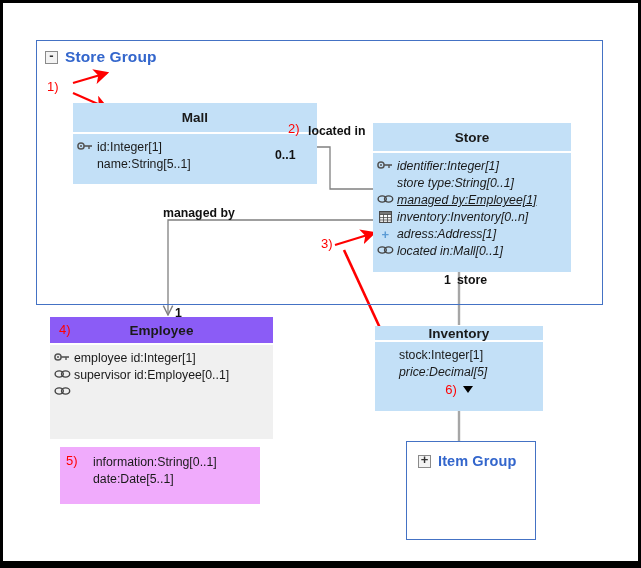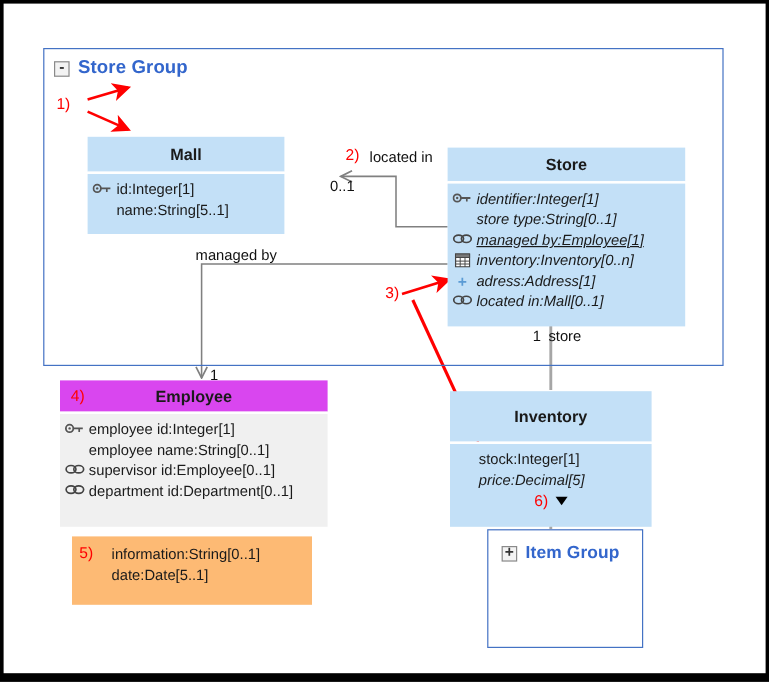--- a/index.html
+++ b/index.html
@@ -49,63 +49,63 @@
     width:24px;min-width:24px;display:flex;align-items:center;justify-content:center;
     padding-top:2px;
   }
   .attr .txt{white-space:nowrap;}
   .attr .txt.underline{text-decoration:underline;}
   .attr .txt.italic{font-style:italic;}
 
   .blue .uml-head{background:#c3e0f7;}
   .blue .uml-body{background:#c3e0f7;}
   .blue .sep{height:2px;background:#ffffff;}
-  .gray .uml-head{background:#d946ef;}
+  .gray .uml-head{background:#8b5cf6;}
   .gray .uml-body{background:#f0f0f0;}
   .gray .sep{height:2px;background:#ffffff;}
 
-  #mall{left:70px;top:111px;width:164px;}
+  #mall{left:70px;top:100px;width:244px;}
   #mall .uml-head{height:29px;}
   #mall .uml-body{height:41px;}
 
   #store{left:370px;top:120px;width:198px;}
   #store .uml-head{height:28px;}
   #store .uml-body{height:110px;font-style:italic;}
 
   #employee{left:47px;top:314px;width:223px;}
   #employee .uml-head{height:26px;}
   #employee .uml-body{height:85px;}
 
   #inventory{left:372px;top:323px;width:168px;}
-  #inventory .uml-head{height:42px;}
+  #inventory .uml-head{height:14px;}
   #inventory .uml-body{height:60px;}
 
   
   #note5{
-    left:57px;top:444px;width:200px;height:57px;background:#fdba74;
+    left:57px;top:444px;width:200px;height:57px;background:#f0abfc;
     padding:7px 0 0 0;box-sizing:border-box;
   }
   #note5 .noteline{
     font-size:12.3px;line-height:17px;color:#1a1a1a;padding-left:33px;white-space:nowrap;
     font-family:"Liberation Sans",sans-serif;
   }
 
   
   #item-group{
     left:403px;top:438px;width:130px;height:99px;
     border:1.5px solid #4472c4;background:#fff;box-sizing:border-box;
   }
   #item-group-header{
     position:absolute;left:11px;top:11px;display:flex;align-items:center;gap:7px;
   }
   #item-group-header .group-title{font-size:14.5px;}
 
   
   .lbl{font-size:12.3px;color:#111;white-space:nowrap;font-family:"Liberation Sans",sans-serif;}
-  .lbl-b{font-weight:normal;}
+  .lbl-b{font-weight:bold;}
   .red-num{
     color:#ff0000;font-size:13px;font-weight:normal;white-space:nowrap;
     font-family:"Liberation Sans",sans-serif;
   }
 
   
   svg.overlay{position:absolute;left:0;top:0;width:641px;height:568px;pointer-events:none;}
 
   .icon-svg{display:block;}
   .plus-icon{color:#5b9bd5;font-size:13px;font-weight:bold;line-height:13px;}
@@ -259,40 +259,35 @@
             <svg class="icon-svg" width="16" height="10" viewBox="0 0 16 10" aria-hidden="true">
               <circle cx="4" cy="5" r="3.1" fill="none" stroke="#555" stroke-width="1.5"></circle>
               <circle cx="4" cy="5" r="1" fill="#555"></circle>
               <path d="M7 5 H15" stroke="#555" stroke-width="1.6"></path>
               <path d="M12 5 V8" stroke="#555" stroke-width="1.4"></path>
             </svg>
           </div>
           <div class="txt">employee id:Integer[1]</div>
         </div>
         <div class="attr">
-          <div class="gutter"></div>
-          <div class="txt">employee name:String[0..1]</div>
-        </div>
-        <div class="attr">
           <div class="gutter">
             <svg class="icon-svg" width="17" height="10" viewBox="0 0 17 10" aria-hidden="true">
               <ellipse cx="5.2" cy="5" rx="4.1" ry="3.1" fill="none" stroke="#444" stroke-width="1.4"></ellipse>
               <ellipse cx="11.6" cy="5" rx="4.1" ry="3.1" fill="none" stroke="#444" stroke-width="1.4"></ellipse>
             </svg>
           </div>
           <div class="txt">supervisor id:Employee[0..1]</div>
         </div>
         <div class="attr">
           <div class="gutter">
             <svg class="icon-svg" width="17" height="10" viewBox="0 0 17 10" aria-hidden="true">
               <ellipse cx="5.2" cy="5" rx="4.1" ry="3.1" fill="none" stroke="#444" stroke-width="1.4"></ellipse>
               <ellipse cx="11.6" cy="5" rx="4.1" ry="3.1" fill="none" stroke="#444" stroke-width="1.4"></ellipse>
             </svg>
           </div>
-          <div class="txt">department id:Department[0..1]</div>
         </div>
       </div>
     </div>
 
     <div class="abs uml-box blue" id="inventory">
       <div class="uml-head">Inventory</div>
       <div class="sep"></div>
       <div class="uml-body">
         <div class="attr">
           <div class="gutter"></div>

